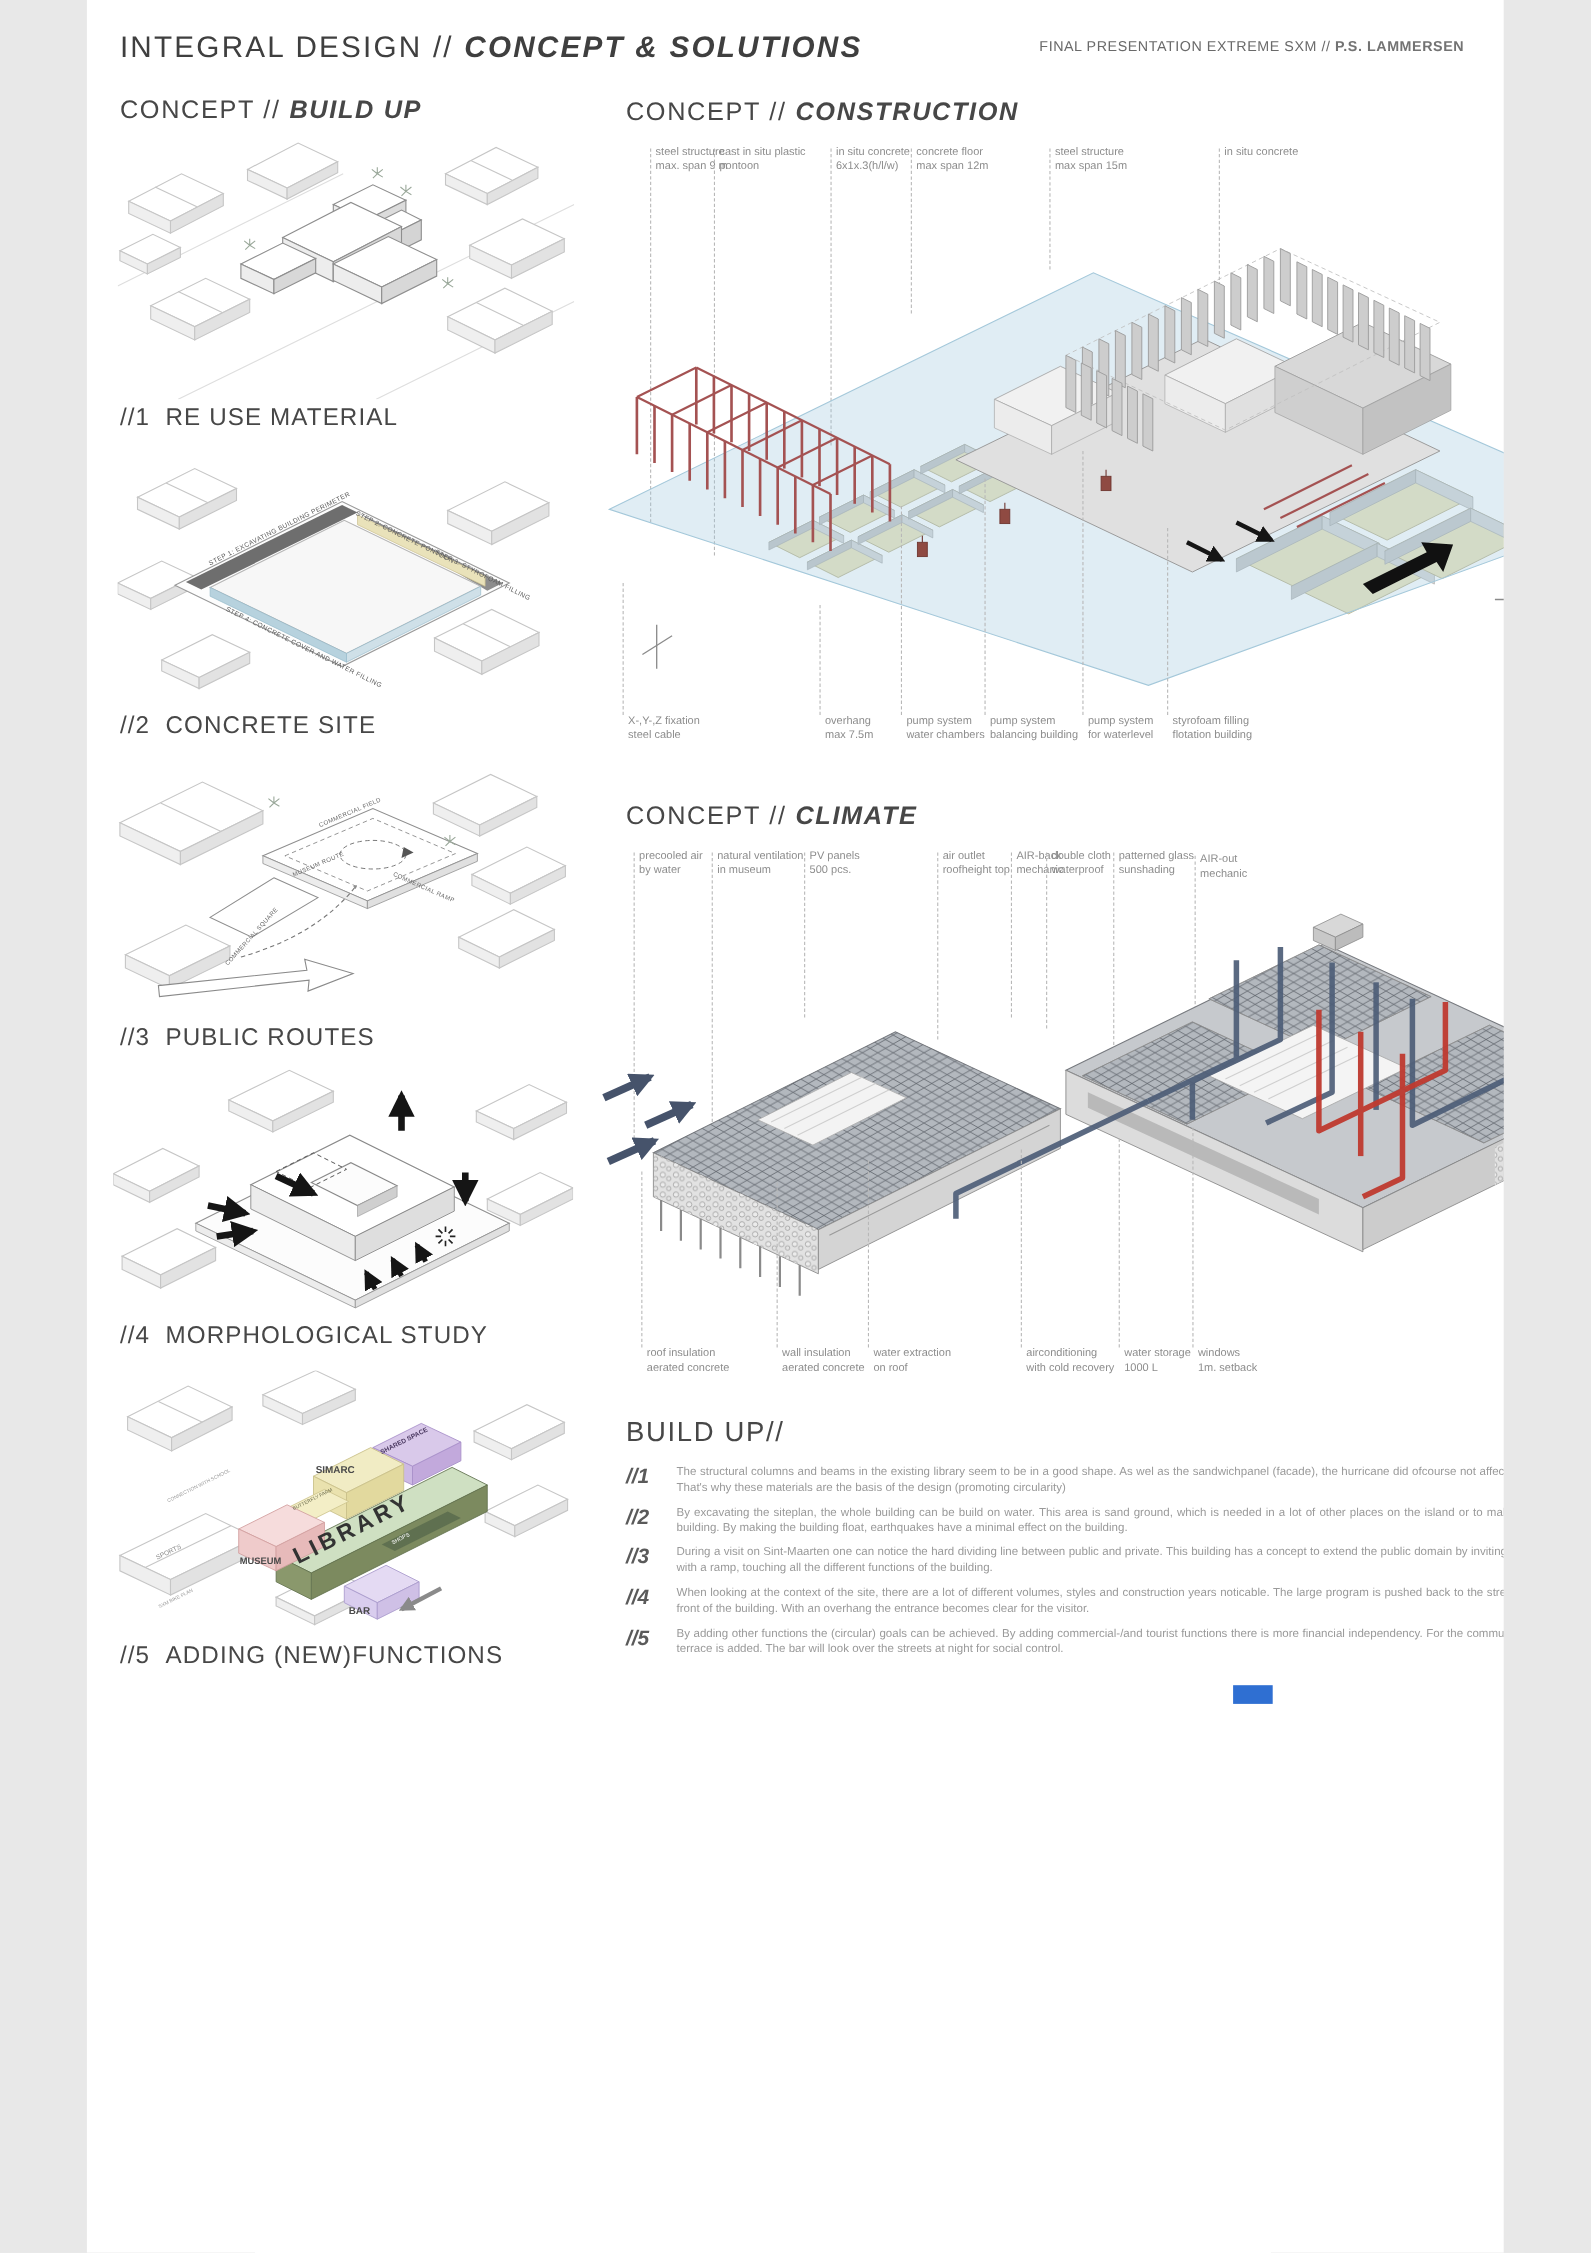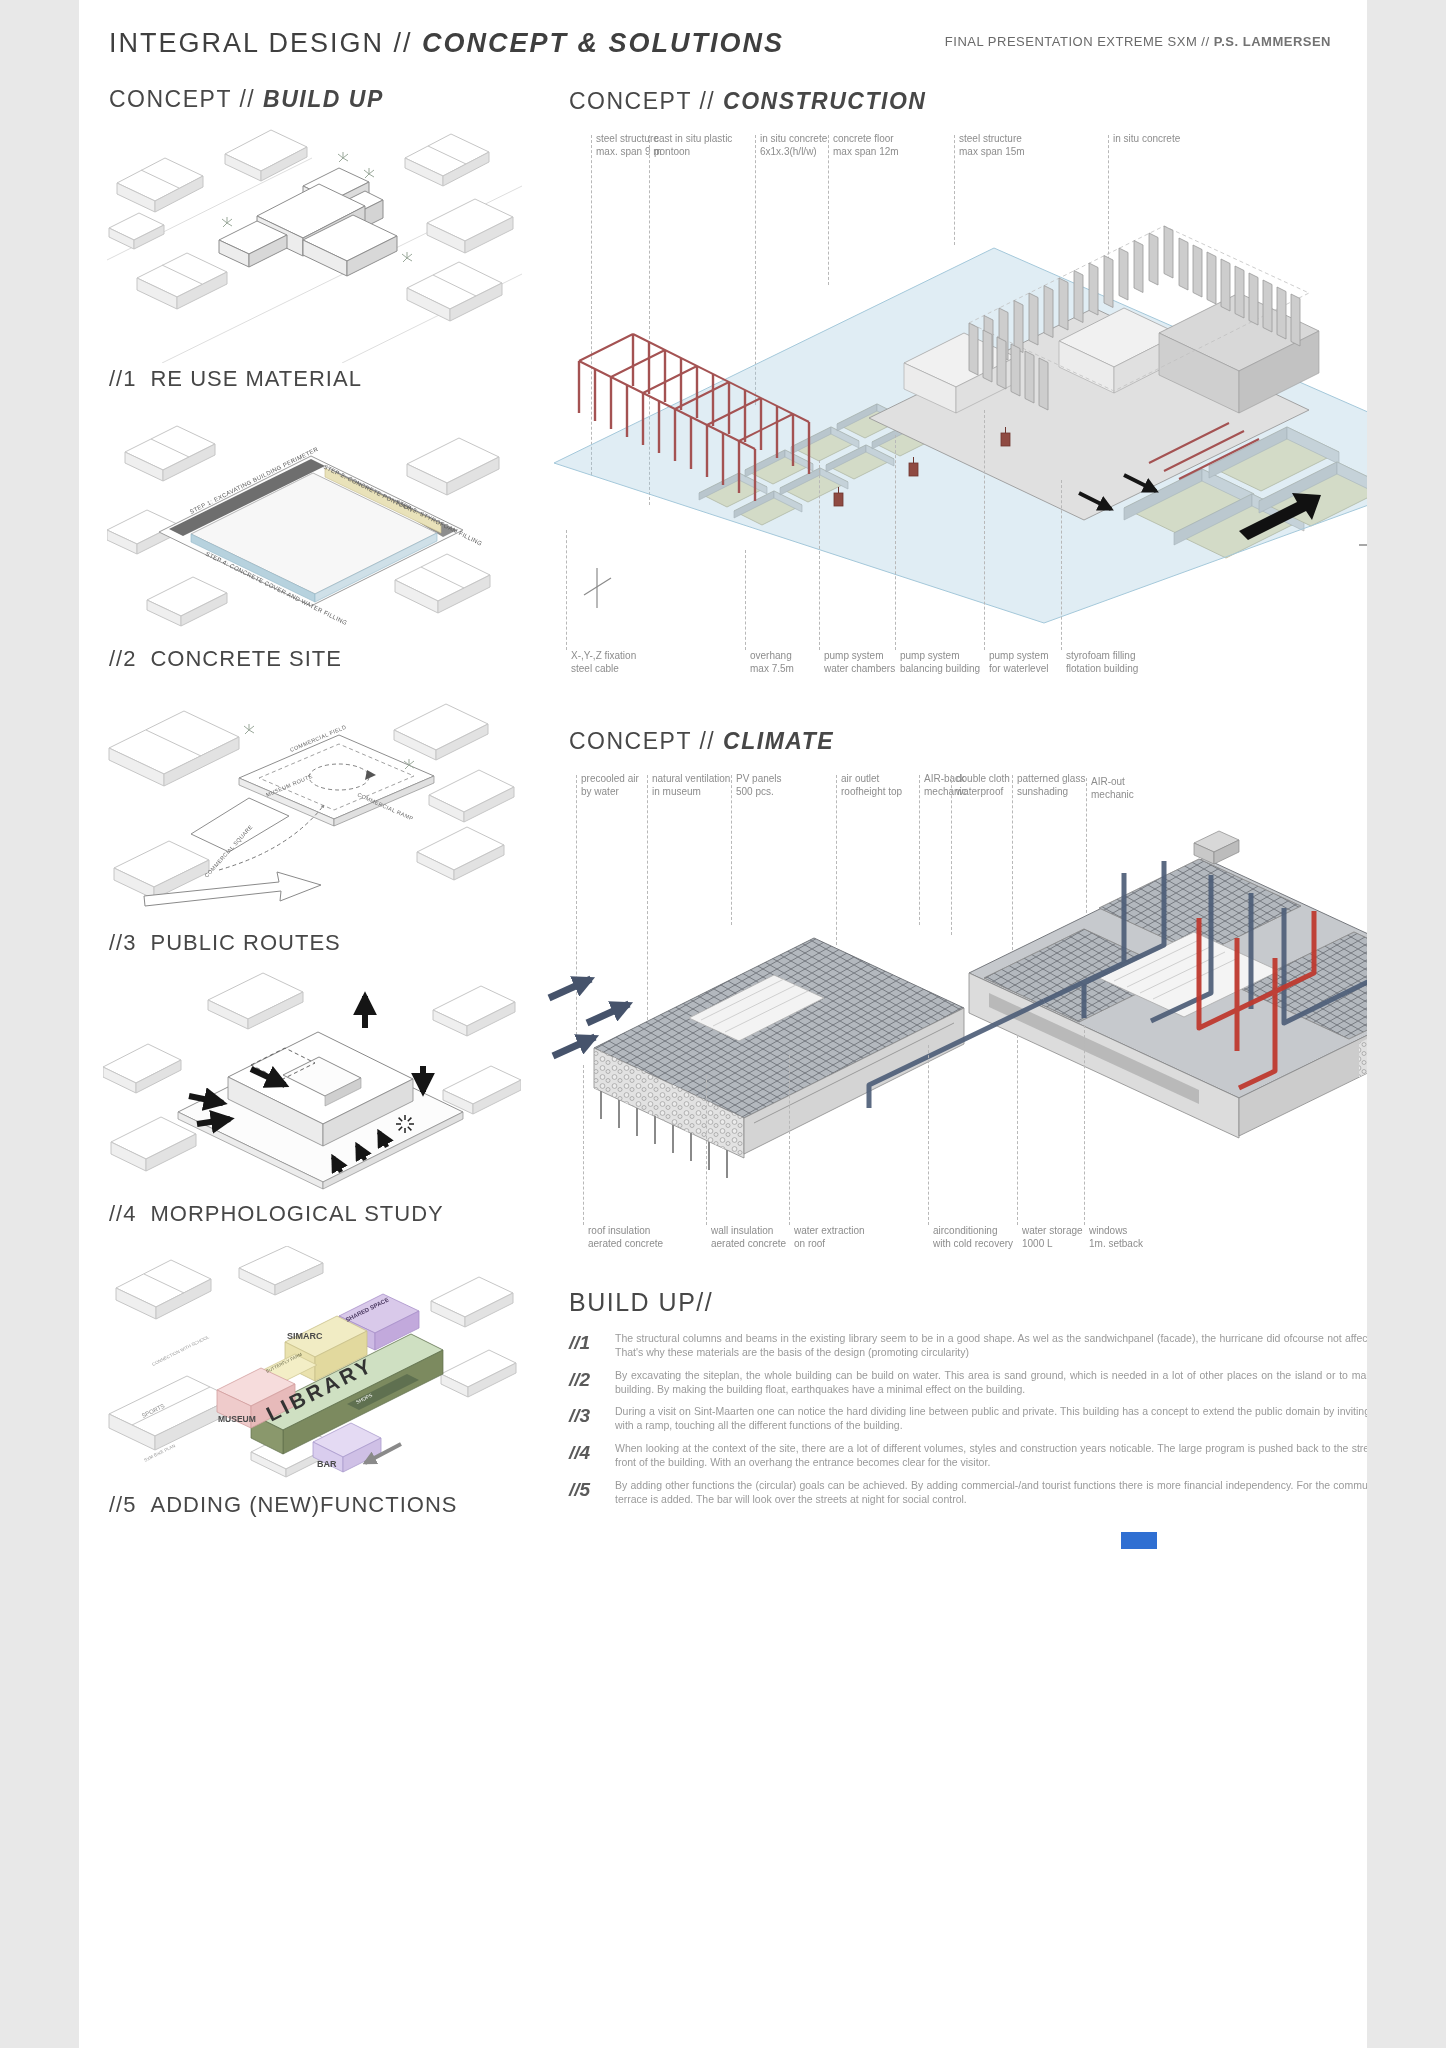--- a/index.html
+++ b/index.html
@@ -565,21 +565,21 @@
         <div class="t"><span>precooled air</span><br><span>by water</span></div>
       </div>
     <div class="ann" style="left:108px;top:45px">
         <i class="ln" style="height:250px"></i>
         <div class="t"><span>natural ventilation</span><br><span>in museum</span></div>
       </div>
     <div class="ann" style="left:192px;top:45px">
         <i class="ln" style="height:150px"></i>
         <div class="t"><span>PV panels</span><br><span>500 pcs.</span></div>
       </div>
-    <div class="ann" style="left:297px;top:45px">
+    <div class="ann" style="left:313px;top:45px">
         <i class="ln" style="height:170px"></i>
         <div class="t"><span>air outlet</span><br><span>roofheight top</span></div>
       </div>
     <div class="ann" style="left:380px;top:45px">
         <i class="ln" style="height:150px"></i>
         <div class="t"><span>AIR-back</span><br><span>mechanic</span></div>
       </div>
     <div class="ann" style="left:412px;top:45px">
         <i class="ln" style="height:160px"></i>
         <div class="t"><span>double cloth</span><br><span>waterproof</span></div>

